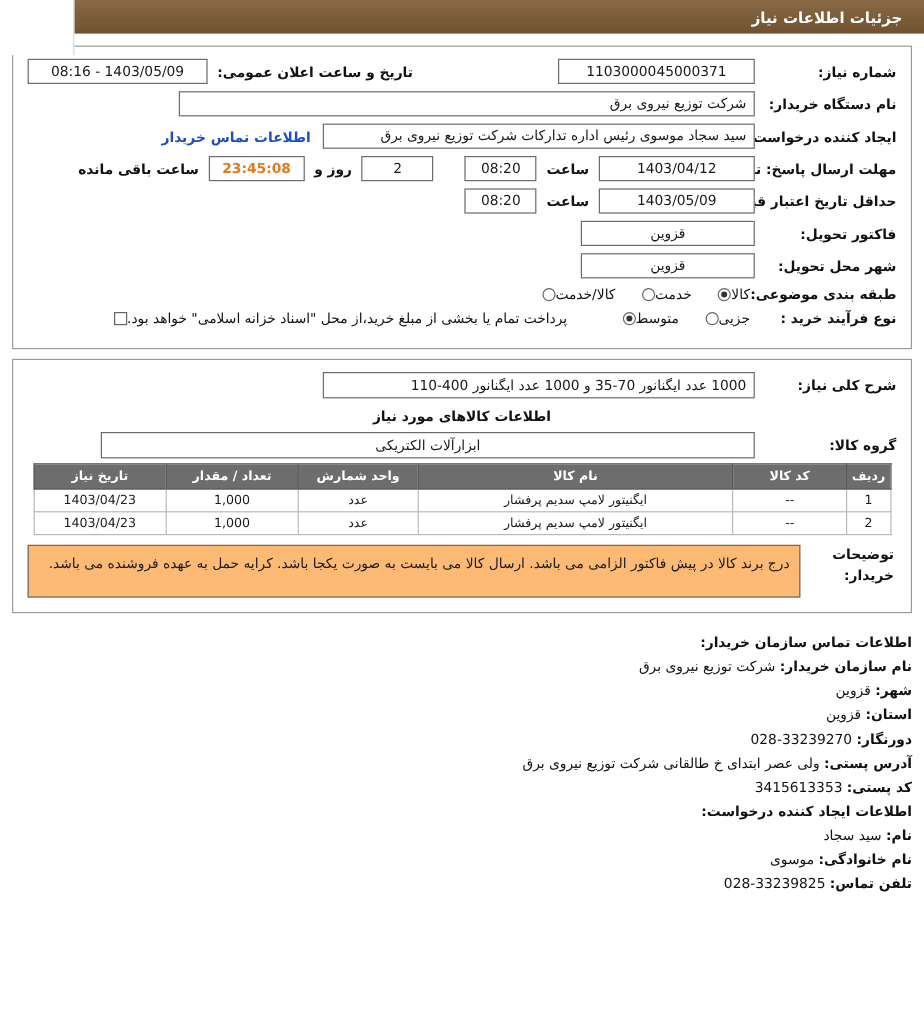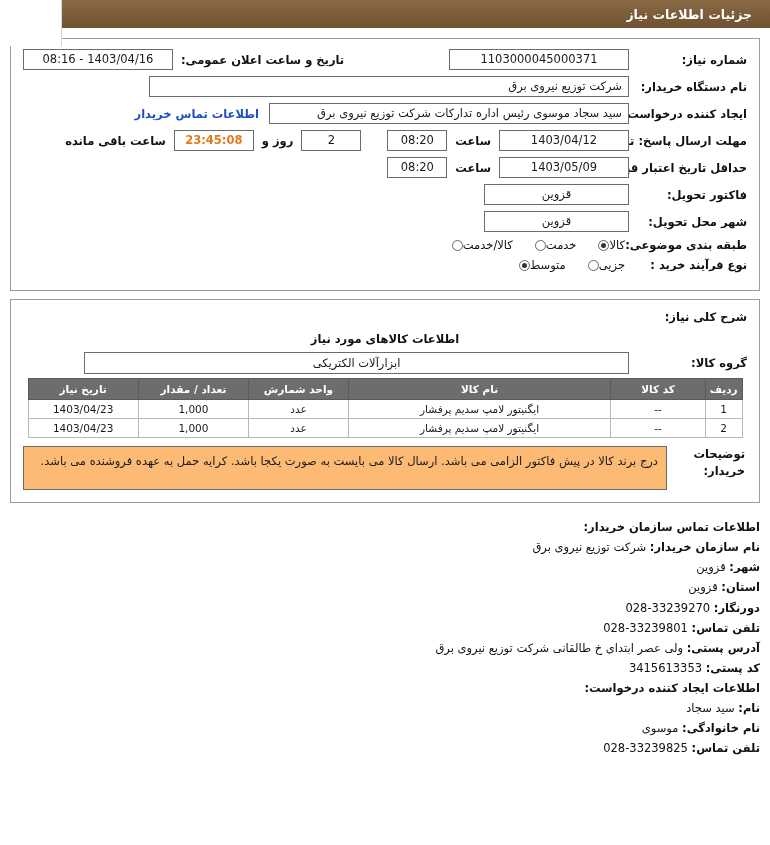--- a/index.html
+++ b/index.html
@@ -74,21 +74,21 @@
     height: 21px;
     line-height: 19px;
     font-size: 11.5px;
     color: #1a1a1a;
     padding: 0 6px;
     text-align: center;
     white-space: nowrap;
     overflow: hidden;
   }
   .fld.right { text-align: right; }
-  .fld.f160 { width: 180px; }
+  .fld.f160 { width: 164px; }
   .fld.f150 { width: 150px; }
   .fld.f145 { width: 145px; }
   .fld.f130 { width: 130px; }
   .fld.f80  { width: 80px; }
   .fld.f60  { width: 60px; }
   .fld.f360 { width: 360px; }
   .fld.f480 { width: 480px; }
   .fld.f545 { width: 545px; }
   .spacer { flex: 1 1 auto; }
   .inline-lbl {
@@ -241,21 +241,21 @@
     <div class="header-title">جزئیات اطلاعات نیاز</div>
   </div>
 
   <div class="panel">
 
     <div class="row">
       <div class="lbl w130">شماره نیاز:</div>
       <div class="fld f160">1103000045000371</div>
       <div class="spacer"></div>
       <div class="inline-lbl">تاریخ و ساعت اعلان عمومی:</div>
-      <div class="fld f150">1403/04/16 - 08:16</div>
+      <div class="fld f150">1403/05/09 - 08:16</div>
     </div>
 
     <div class="row">
       <div class="lbl w130">نام دستگاه خریدار:</div>
       <div class="fld f480 right">شرکت توزیع نیروی برق</div>
     </div>
 
     <div class="row">
       <div class="lbl w130">ایجاد کننده درخواست:</div>
       <div class="fld f360 right">سید سجاد موسوی رئیس اداره تدارکات شرکت توزیع نیروی برق</div>
@@ -311,28 +311,33 @@
       <div class="lbl w130">نوع فرآیند خرید :</div>
       <label class="opt">
         <span class="radio"></span>
         <span class="txt">جزیی</span>
       </label>
       <label class="opt">
         <span class="radio on"></span>
         <span class="txt">متوسط</span>
       </label>
       <div style="width:24px"></div>
+      <label class="opt">
+        <span class="chk"></span>
+        <span class="txt note">پرداخت تمام یا بخشی از مبلغ خرید،از محل "اسناد خزانه اسلامی" خواهد بود.</span>
+      </label>
     </div>
 
   </div>
 
   <div class="panel second">
 
     <div class="desc-row">
       <div class="lbl w130">شرح کلی نیاز:</div>
+      <div class="fld f360 right" style="height:22px;line-height:20px">1000 عدد ایگنانور 70-35 و 1000 عدد ایگنانور 400-110</div>
     </div>
 
     <div class="sec-title">اطلاعات کالاهای مورد نیاز</div>
 
     <div class="desc-row">
       <div class="lbl w130">گروه کالا:</div>
       <div class="fld f545 right" style="height:22px;line-height:20px;text-align:center">ابزارآلات الکتریکی</div>
     </div>
 
     <table class="items">
@@ -385,24 +390,20 @@
     </div>
     <div>
       <span class="k">استان:</span>
       <span>قزوین</span>
     </div>
     <div>
       <span class="k">دورنگار:</span>
       <span>33239270-028</span>
     </div>
     <div>
-      <span class="k">تلفن تماس:</span>
-      <span>33239801-028</span>
-    </div>
-    <div>
       <span class="k">آدرس پستی:</span>
       <span>ولی عصر ابتدای خ طالقانی شرکت توزیع نیروی برق</span>
     </div>
     <div>
       <span class="k">کد پستی:</span>
       <span>3415613353</span>
     </div>
     <div class="section-h">اطلاعات ایجاد کننده درخواست:</div>
     <div>
       <span class="k">نام:</span>

